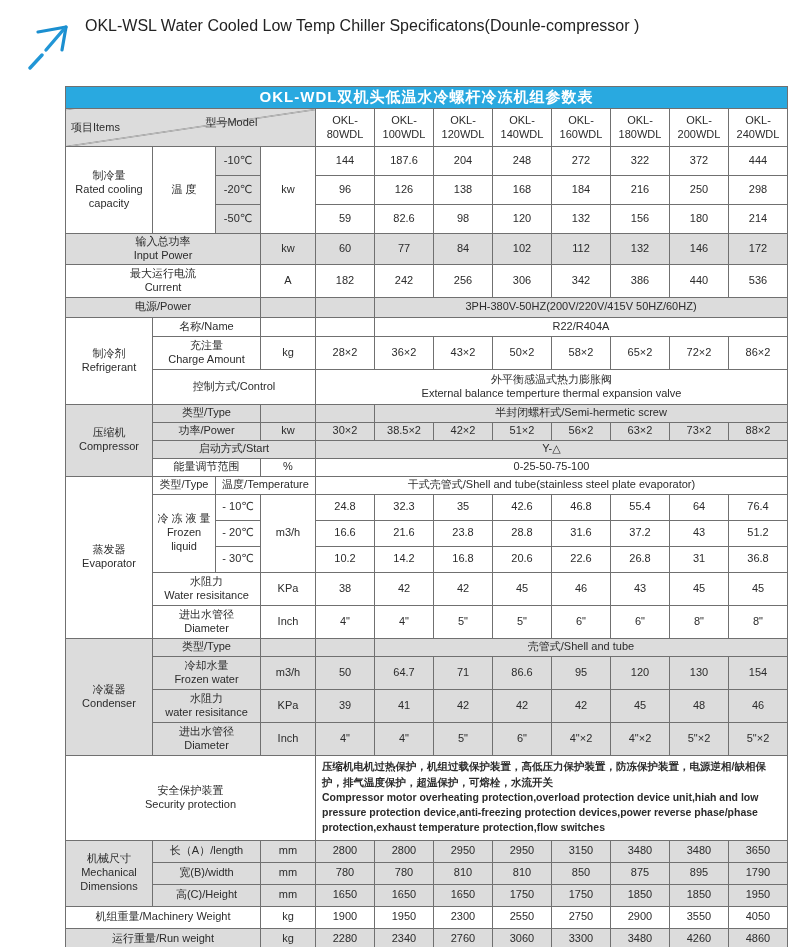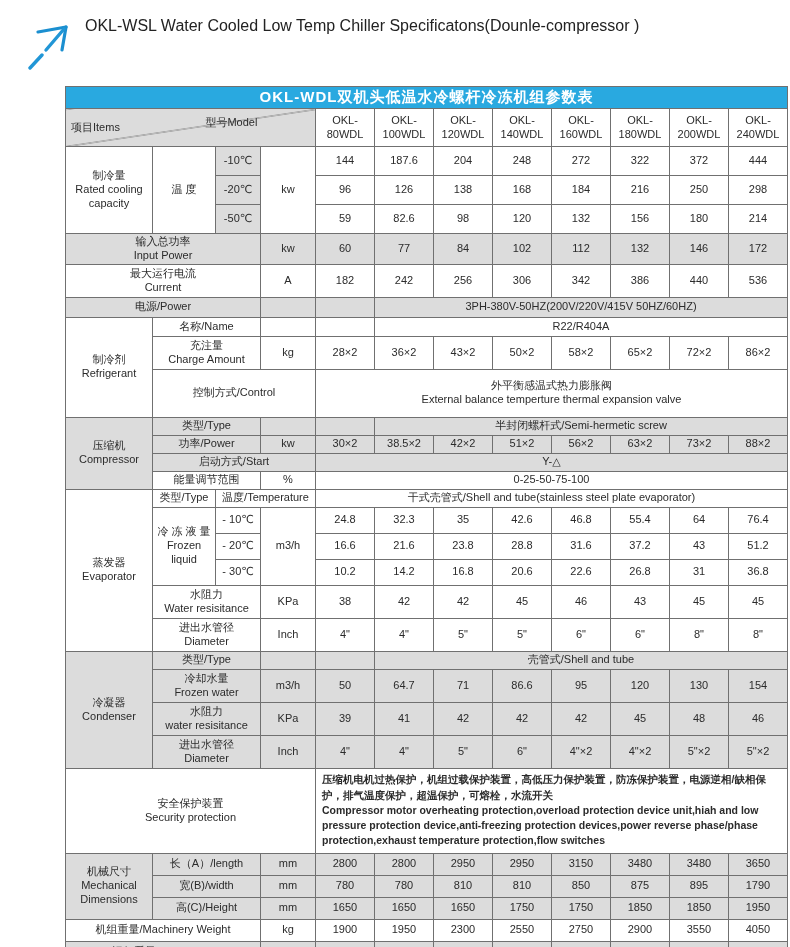--- a/index.html
+++ b/index.html
@@ -186,21 +186,21 @@
     <td>kg</td>
   <td class="val">28×2</td>
         <td class="val">36×2</td>
         <td class="val">43×2</td>
         <td class="val">50×2</td>
         <td class="val">58×2</td>
         <td class="val">65×2</td>
         <td class="val">72×2</td>
         <td class="val">86×2</td>
       </tr>
-  <tr style="height:48px">
+  <tr style="height:35px">
     <td colspan="3">控制方式/Control</td>
     <td colspan="8">
       <div>外平衡感温式热力膨胀阀</div>
           <div>External balance temperture thermal expansion valve</div>
     </td>
   </tr>
 
   <tr style="height:18px" class="gray">
     <td rowspan="4">
       <div>压缩机</div>

